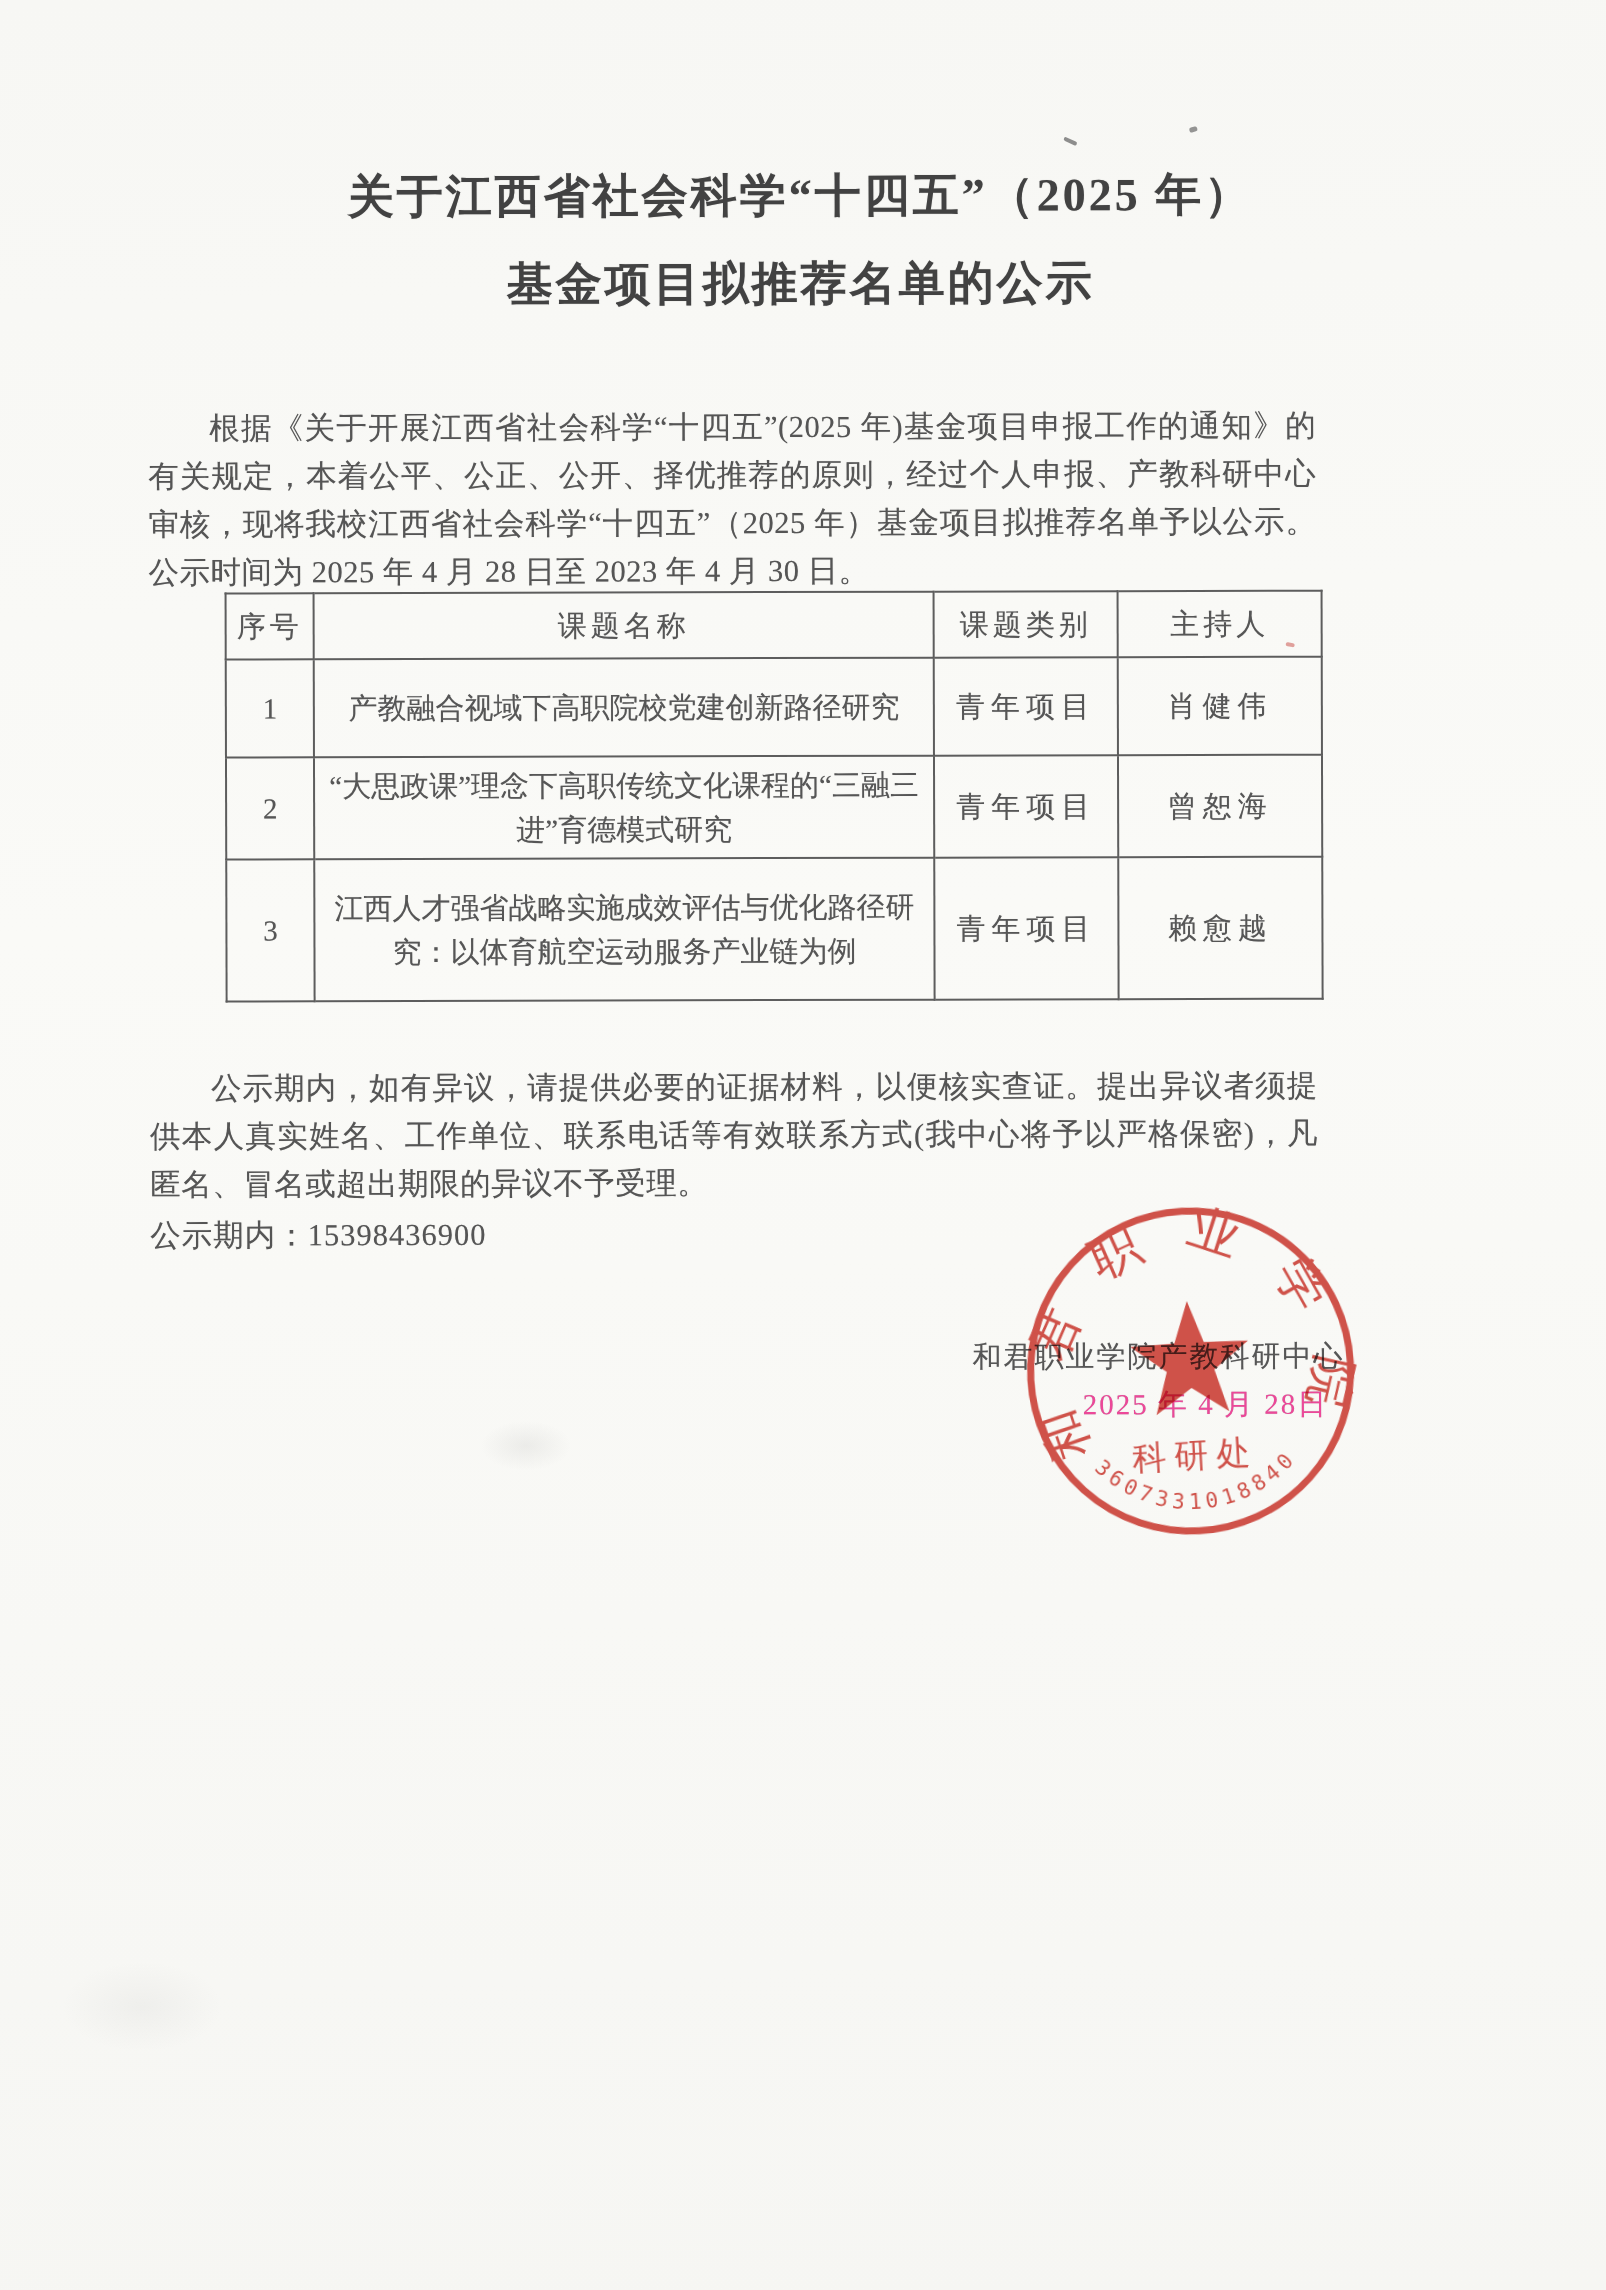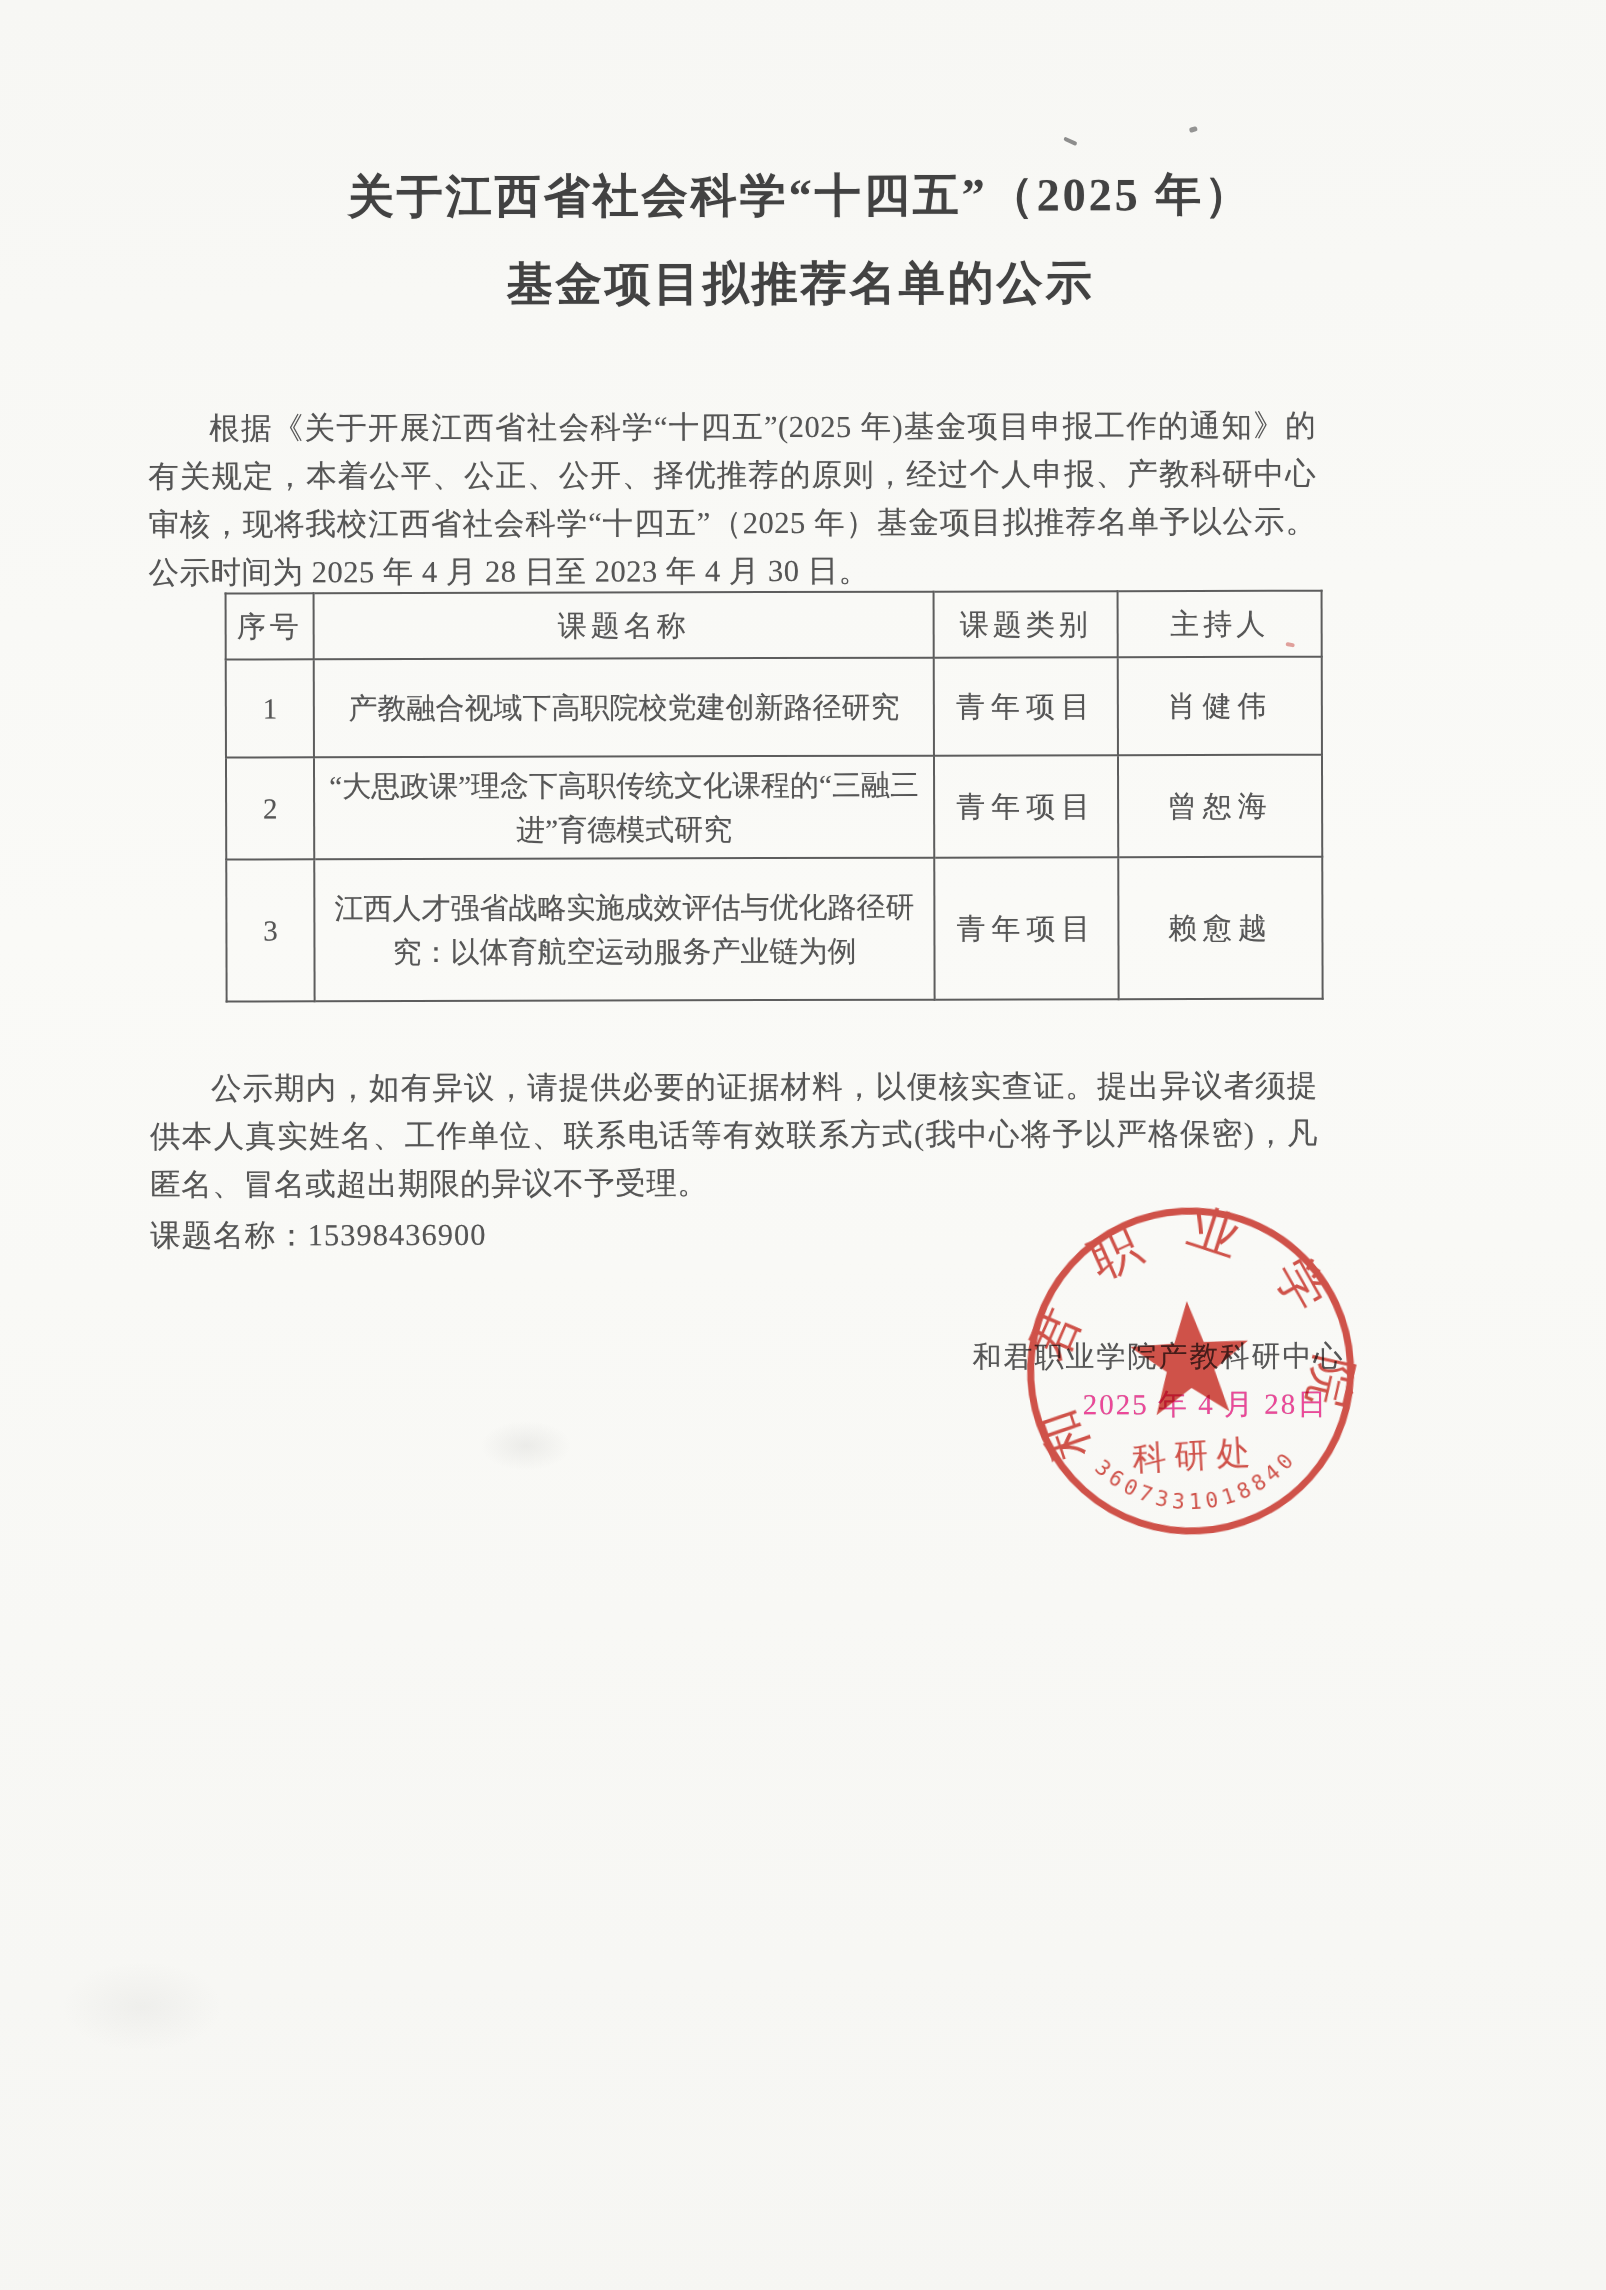--- a/index.html
+++ b/index.html
@@ -110,21 +110,21 @@
         <td>3</td>
         <td>江西人才强省战略实施成效评估与优化路径研究：以体育航空运动服务产业链为例</td>
         <td class="cat">青年项目</td>
         <td class="lead">赖愈越</td>
       </tr>
     </tbody>
   </table>
 
   <p class="para" id="para2">公示期内，如有异议，请提供必要的证据材料，以便核实查证。提出异议者须提供本人真实姓名、工作单位、联系电话等有效联系方式(我中心将予以严格保密)，凡匿名、冒名或超出期限的异议不予受理。</p>
 
-  <div class="contact"><span>课题名称：</span><span>15398436900</span></div>
+  <div class="contact"><span>公示期内：</span><span>15398436900</span></div>
 
   <div class="sig-org">和君职业学院产教科研中心</div>
   <div class="sig-date">2025 年 4 月 28日</div>
 
   <svg class="seal" viewBox="0 0 340 340" xmlns="http://www.w3.org/2000/svg">
     <defs>
       <path id="sealArcTop" d="M 55.4 211.7 A 122 122 0 1 1 284.6 211.7" fill="none"></path>
       <path id="sealArcBottom" d="M 57 249.2 A 138 138 0 0 0 283 249.2" fill="none"></path>
     </defs>
     <circle cx="170" cy="170" r="160" fill="none" stroke="#c93a31" stroke-width="7"></circle>

